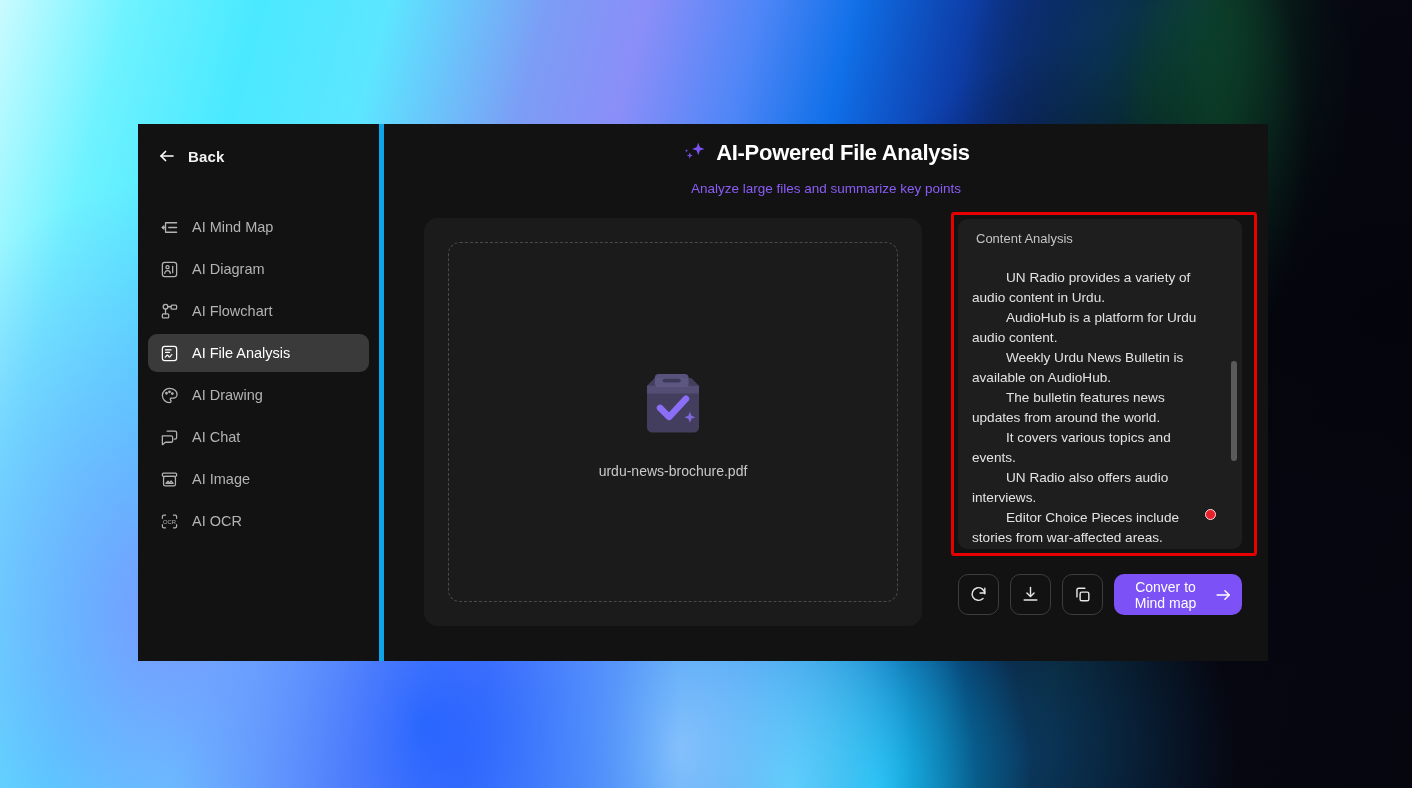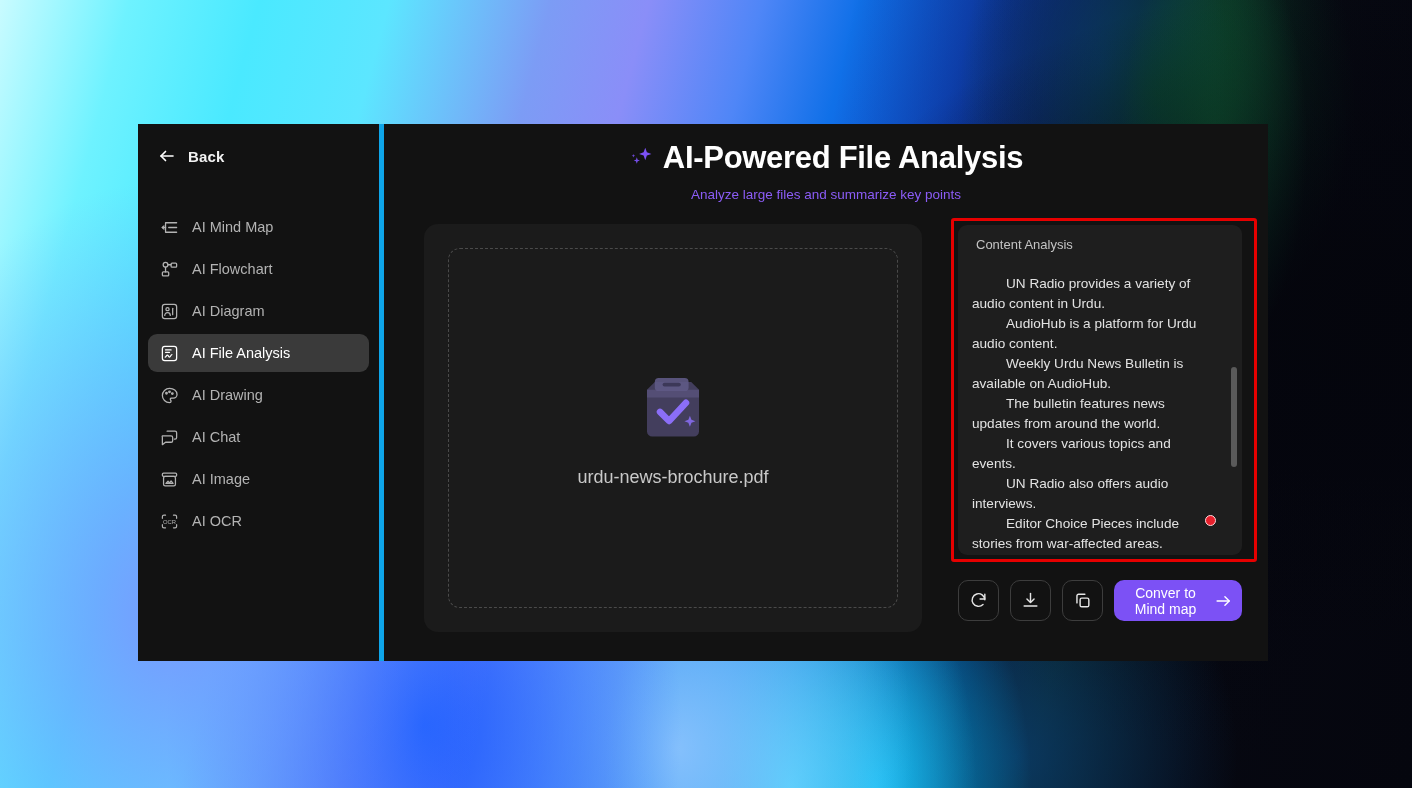--- a/index.html
+++ b/index.html
@@ -120,21 +120,21 @@
   
   #main {
     flex: 1;
     position: relative;
     background: #121212;
     display: flex;
     flex-direction: column;
   }
   #page-header { padding: 16px 0 0 0; text-align: center; }
   #page-title {
-    font-size: 31px; font-weight: bold; color: #ffffff;
+    font-size: 22px; font-weight: bold; color: #ffffff;
     letter-spacing: -0.3px;
     display: inline-flex; align-items: center; gap: 8px;
   }
   #sparkle-icon { width: 26px; height: 26px; display:block; }
   #page-subtitle {
     margin-top: 11px;
     font-size: 13.5px; color: #8b5cf6;
   }
 
   #workspace {
@@ -158,21 +158,21 @@
     border: 1.5px dashed #4a4a4a;
     border-radius: 12px;
     display: flex;
     flex-direction: column;
     align-items: center;
     justify-content: center;
     gap: 20px;
     cursor: pointer;
   }
   #file-icon { width: 84px; height: 78px; display:block; }
-  #file-name { color: #c9c9c9; font-size: 18px; }
+  #file-name { color: #c9c9c9; font-size: 14px; }
 
   
   #analysis-col {
     flex: 1;
     display: flex;
     flex-direction: column;
     padding-top: 1px;
   }
   #analysis-panel-wrap { position: relative; }
   #analysis-panel {
@@ -290,40 +290,40 @@
             <path d="M3 12l2-2"></path>
               <path d="M3 12l2 2"></path>
           </svg>
         </span>
         <span class="nav-label">AI Mind Map</span>
       </div>
 
       <div class="nav-item">
         <span>
           <svg class="nav-icon" viewBox="0 0 24 24" fill="none" stroke="#b3b3b3" stroke-width="1.6" stroke-linecap="round" stroke-linejoin="round">
+            <rect x="3" y="3" width="18" height="18" rx="3"></rect>
+            <circle cx="9.5" cy="9" r="2"></circle>
+            <path d="M6 17c0-2.2 1.6-3.6 3.5-3.6S13 14.8 13 17"></path>
+            <path d="M16 8v8"></path>
+          </svg>
+        </span>
+        <span class="nav-label">AI Diagram</span>
+      </div>
+
+      <div class="nav-item">
+        <span>
+          <svg class="nav-icon" viewBox="0 0 24 24" fill="none" stroke="#b3b3b3" stroke-width="1.6" stroke-linecap="round" stroke-linejoin="round">
             <circle cx="7" cy="6" r="3"></circle>
             <rect x="14" y="4" width="7" height="5" rx="1.2"></rect>
             <path d="M10 6h4"></path>
             <rect x="3" y="15" width="8" height="5" rx="1.2"></rect>
             <path d="M7 9v6"></path>
           </svg>
         </span>
         <span class="nav-label">AI Flowchart</span>
-      </div>
-
-      <div class="nav-item">
-        <span>
-          <svg class="nav-icon" viewBox="0 0 24 24" fill="none" stroke="#b3b3b3" stroke-width="1.6" stroke-linecap="round" stroke-linejoin="round">
-            <rect x="3" y="3" width="18" height="18" rx="3"></rect>
-            <circle cx="9.5" cy="9" r="2"></circle>
-            <path d="M6 17c0-2.2 1.6-3.6 3.5-3.6S13 14.8 13 17"></path>
-            <path d="M16 8v8"></path>
-          </svg>
-        </span>
-        <span class="nav-label">AI Diagram</span>
       </div>
 
       <div class="nav-item active">
         <span>
           <svg class="nav-icon" viewBox="0 0 24 24" fill="none" stroke="#ffffff" stroke-width="1.6" stroke-linecap="round" stroke-linejoin="round">
             <rect x="3" y="3" width="18" height="18" rx="3"></rect>
             <path d="M7 7.5h7"></path>
               <path d="M7 10.5h5"></path>
             <path d="M6.5 16.5c1.2 0 1.6-2.4 2.8-2.4s1.6 2.4 2.8 2.4 1.7-3.2 2.9-3.2"></path>
           </svg>

